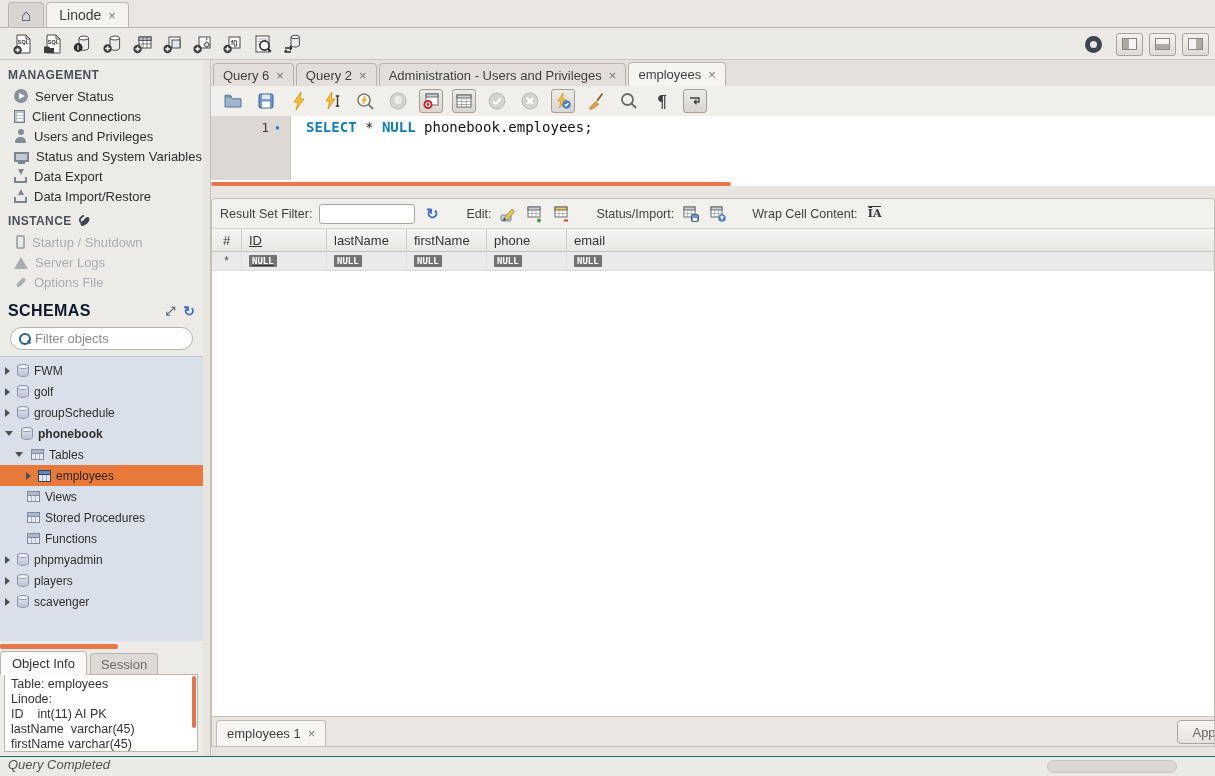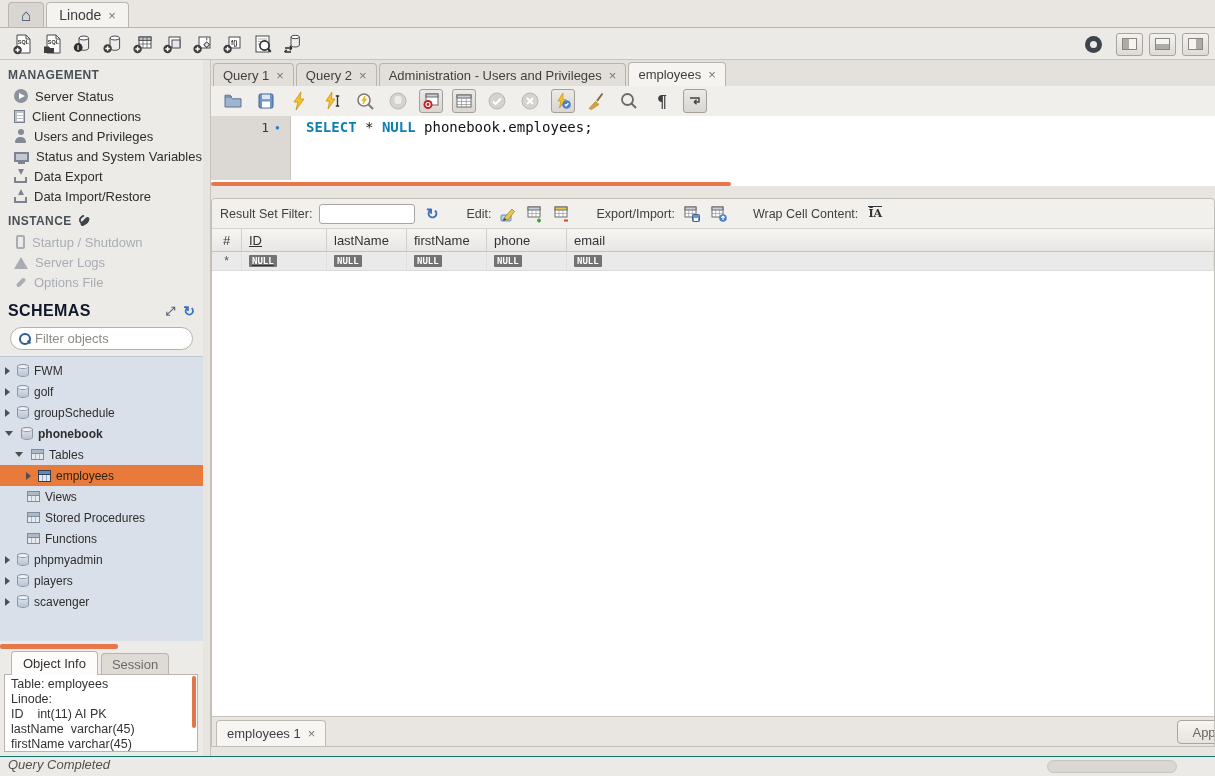--- a/index.html
+++ b/index.html
@@ -93,21 +93,21 @@
   .i-tblf { width:13px; height:11px; border:1px solid #7f8c9e; background:#e7ebf0; position:relative; flex:none; }
   .i-tblf::before { content:""; display:block; height:3px; background:#aeb9c8; border-bottom:1px solid #7f8c9e; }
   .i-tblf::after { content:""; position:absolute; left:3px; top:4px; bottom:0; width:1px; background:#aeb9c8; box-shadow:4px 0 0 #aeb9c8; }
   .i-tbl-sel { width:13px; height:12px; border:1px solid #33414f; background:#dfe8f3; position:relative; flex:none; }
   .i-tbl-sel::before { content:""; display:block; height:3px; background:#5c8ac2; border-bottom:1px solid #33414f; }
   .i-tbl-sel::after { content:""; position:absolute; left:3px; top:4px; bottom:0; width:1px; background:#8fa9c6; box-shadow:4px 0 0 #8fa9c6; }
 
   .tree-hscroll { height:5px; width:118px; background:#e8764b; border-radius:2px; margin:3px 0 2px 0; flex:none; cursor:pointer; }
 
   
-  .oi-tabs { display:flex; align-items:flex-end; padding-left:11px; flex:none; }
+  .oi-tabs { display:flex; align-items:flex-end; padding-left:0; flex:none; }
   .oi-tab { padding:4px 11px; border:1px solid #b9b5ae; border-bottom:none; border-radius:4px 4px 0 0; font-size:13px; cursor:pointer; }
   .oi-tab.active { background:#fdfcfb; color:#333; position:relative; z-index:2; }
   .oi-tab.inactive { background:#dedad5; color:#6e6a64; margin-left:3px; padding:3px 10px; }
   .oi-panel { flex:1; margin:0 5px 4px 4px; border:1px solid #b9b5ae; background:#fff; position:relative; padding:2px 6px; overflow:hidden; margin-top:-1px; }
   .oi-line { font-size:12.5px; color:#333; line-height:15px; white-space:pre; }
   .oi-vscroll { position:absolute; right:1px; top:1px; width:4px; height:52px; background:#e0764a; border-radius:2px; cursor:pointer; }
 
   
   .qtabs { height:26px; display:flex; align-items:flex-end; padding-left:2px; flex:none; background:#e4e1dc; }
   .qtab { display:flex; align-items:center; height:23px; padding:0 9px; margin-right:2px; border:1px solid #b9b5ae; border-bottom:none; border-radius:4px 4px 0 0; background:#e2dfda; font-size:13px; color:#3f3f3f; cursor:pointer; white-space:nowrap; }
@@ -430,21 +430,21 @@
         <div class="oi-line">firstName varchar(45)</div>
         <div class="oi-vscroll"></div>
       </div>
     </div>
 
     <div class="sash"></div>
 
     <div class="main">
       <div class="qtabs">
         <div class="qtab">
-            <span>Query 1</span>
+            <span>Query 6</span>
             <span class="x">×</span>
           </div>
         <div class="qtab">
             <span>Query 2</span>
             <span class="x">×</span>
           </div>
         <div class="qtab">
             <span>Administration - Users and Privileges</span>
             <span class="x">×</span>
           </div>
@@ -622,21 +622,21 @@
               <span>
                 <svg width="18" height="18" viewBox="0 0 18 18">
                   <rect x="2" y="2" width="12" height="10" fill="#fff" stroke="#6a6a6a"></rect>
                   <rect x="2" y="2" width="12" height="3" fill="#e8c84a" stroke="#6a6a6a"></rect>
                   <path d="M2 8.5h12M6 5v7M10 5v7" stroke="#8a8a8a" stroke-width=".6"></path>
                   <path d="M11 15.5h4" stroke="#c94a3a" stroke-width="2"></path>
                 </svg>
               </span>
             </button>
           <span class="rgap"></span>
-          <span class="lab">Export/Import:</span>
+          <span class="lab">Status/Import:</span>
           <button class="ricon">
               <span>
                 <svg width="18" height="18" viewBox="0 0 18 18">
                   <rect x="2" y="2" width="11" height="10" fill="#fff" stroke="#6a6a6a"></rect>
                   <rect x="2" y="2" width="11" height="3" fill="#c9cfd8" stroke="#6a6a6a"></rect>
                   <path d="M2 8.5h11M5.7 5v7M9.4 5v7" stroke="#8a8a8a" stroke-width=".6"></path>
                   <rect x="9.5" y="9.5" width="7" height="7" rx="1" fill="#6f95c8" stroke="#41638f"></rect>
                   <rect x="11" y="13" width="4" height="3" fill="#fff"></rect>
                 </svg>
               </span>

